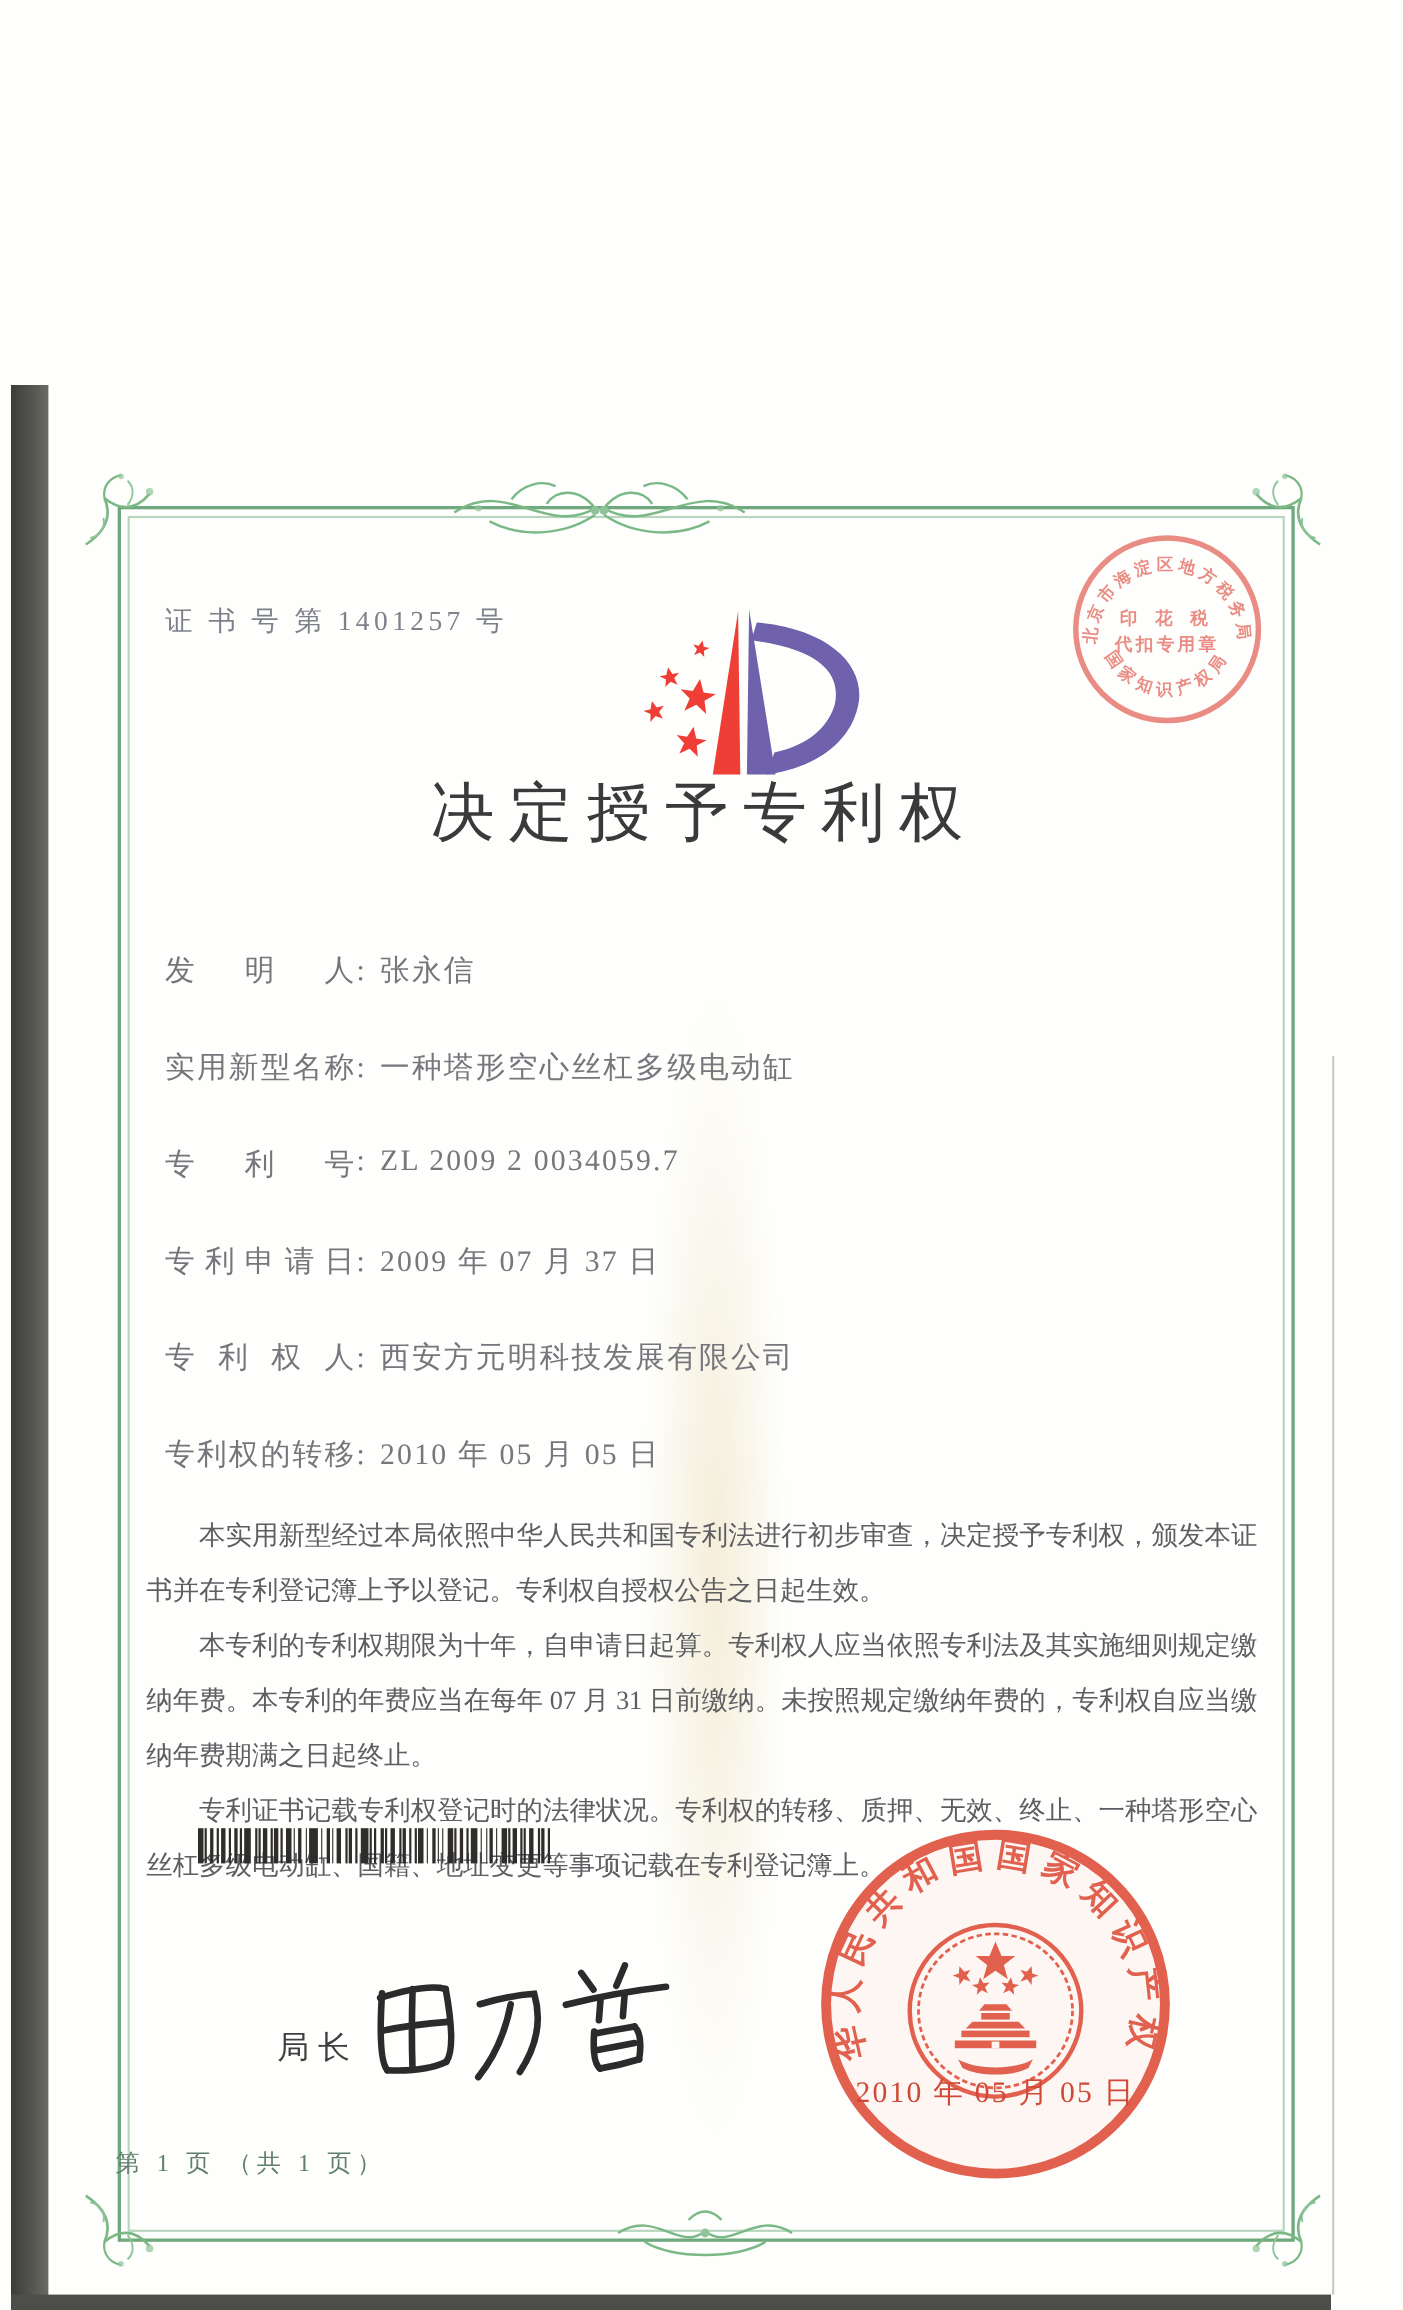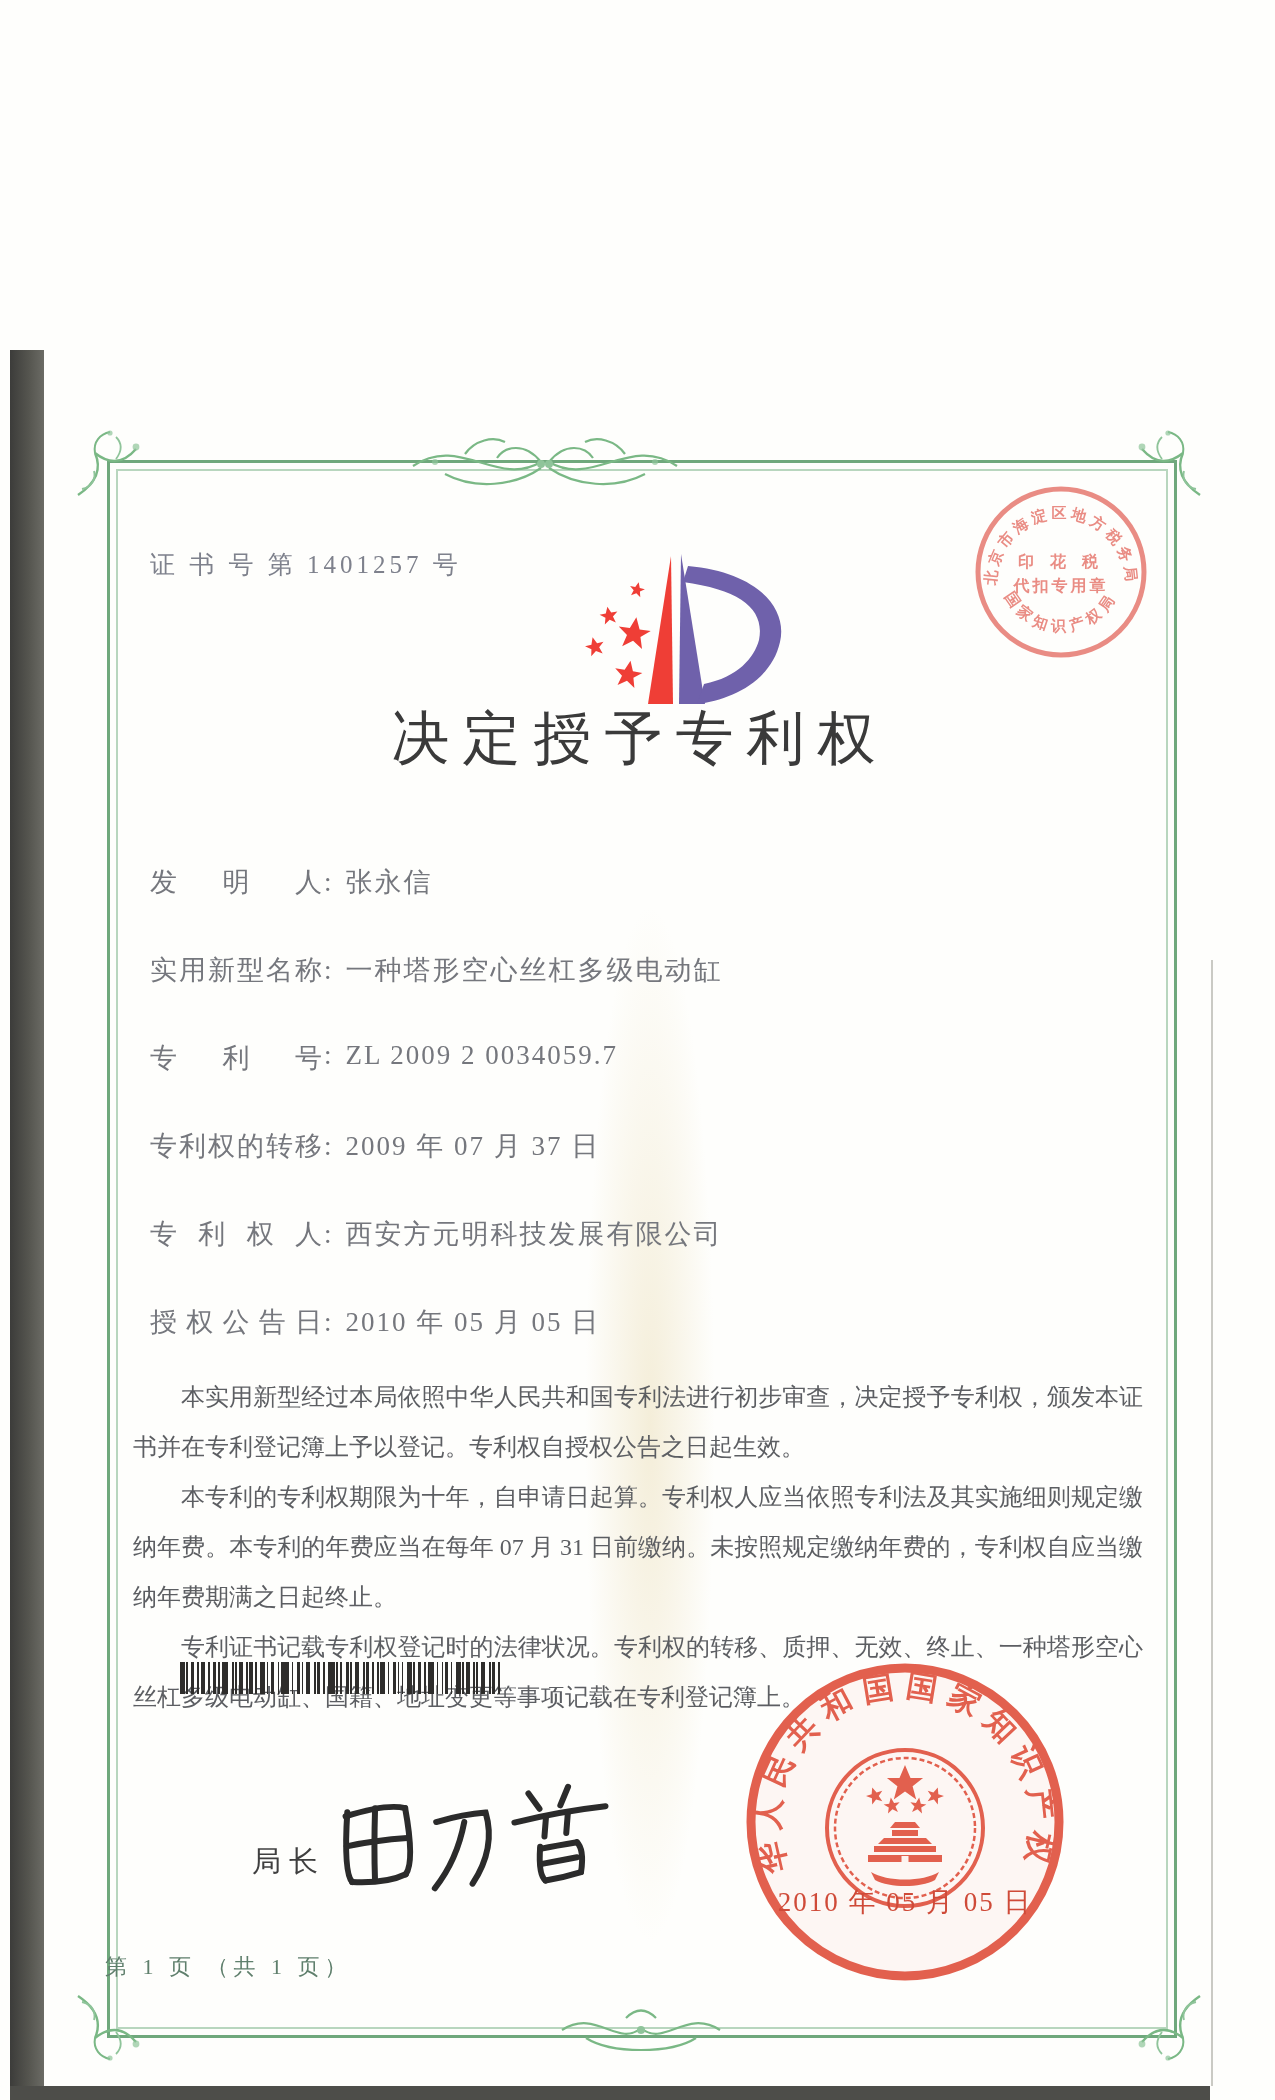--- a/index.html
+++ b/index.html
@@ -120,23 +120,23 @@
   <polygon points="127,174 129,24 153,174" fill="#6f61ab"></polygon>
   <path d="M136,36 C205,42 236,78 228,112 C219,152 178,170 145,174 L152,154 C186,147 202,128 207,110 C213,80 190,60 131,52 Z" fill="#6f61ab"></path>
 </svg>
 
 <div class="abs title">决定授予专利权</div>
 
 <div class="abs fields" id="fields">
     <div class="field"><span class="flabel">发明人</span><span class="fcolon">:</span><span class="fvalue">张永信</span></div>
     <div class="field"><span class="flabel">实用新型名称</span><span class="fcolon">:</span><span class="fvalue">一种塔形空心丝杠多级电动缸</span></div>
     <div class="field"><span class="flabel">专利号</span><span class="fcolon">:</span><span class="fvalue">ZL 2009 2 0034059.7</span></div>
-    <div class="field"><span class="flabel">专利权的转移</span><span class="fcolon">:</span><span class="fvalue">2009 年 07 月 37 日</span></div>
+    <div class="field"><span class="flabel">专利申请日</span><span class="fcolon">:</span><span class="fvalue">2009 年 07 月 37 日</span></div>
     <div class="field"><span class="flabel">专利权人</span><span class="fcolon">:</span><span class="fvalue">西安方元明科技发展有限公司</span></div>
-    <div class="field"><span class="flabel">授权公告日</span><span class="fcolon">:</span><span class="fvalue">2010 年 05 月 05 日</span></div>
+    <div class="field"><span class="flabel">专利权的转移</span><span class="fcolon">:</span><span class="fvalue">2010 年 05 月 05 日</span></div>
   </div>
 
 <div class="abs body-text" id="paras">
     <p>本实用新型经过本局依照中华人民共和国专利法进行初步审查，决定授予专利权，颁发本证书并在专利登记簿上予以登记。专利权自授权公告之日起生效。</p>
     <p>本专利的专利权期限为十年，自申请日起算。专利权人应当依照专利法及其实施细则规定缴纳年费。本专利的年费应当在每年 07 月 31 日前缴纳。未按照规定缴纳年费的，专利权自应当缴纳年费期满之日起终止。</p>
     <p>专利证书记载专利权登记时的法律状况。专利权的转移、质押、无效、终止、一种塔形空心丝杠多级电动缸、国籍、地址变更等事项记载在专利登记簿上。</p>
   </div>
 
 <div class="abs barcode" id="barcode">
     <div class="bar" style="width: 4.8px;"></div>

